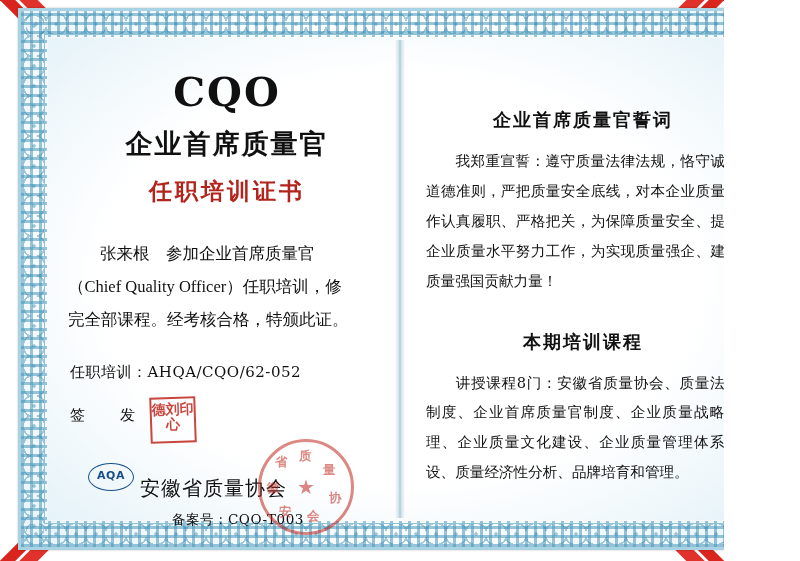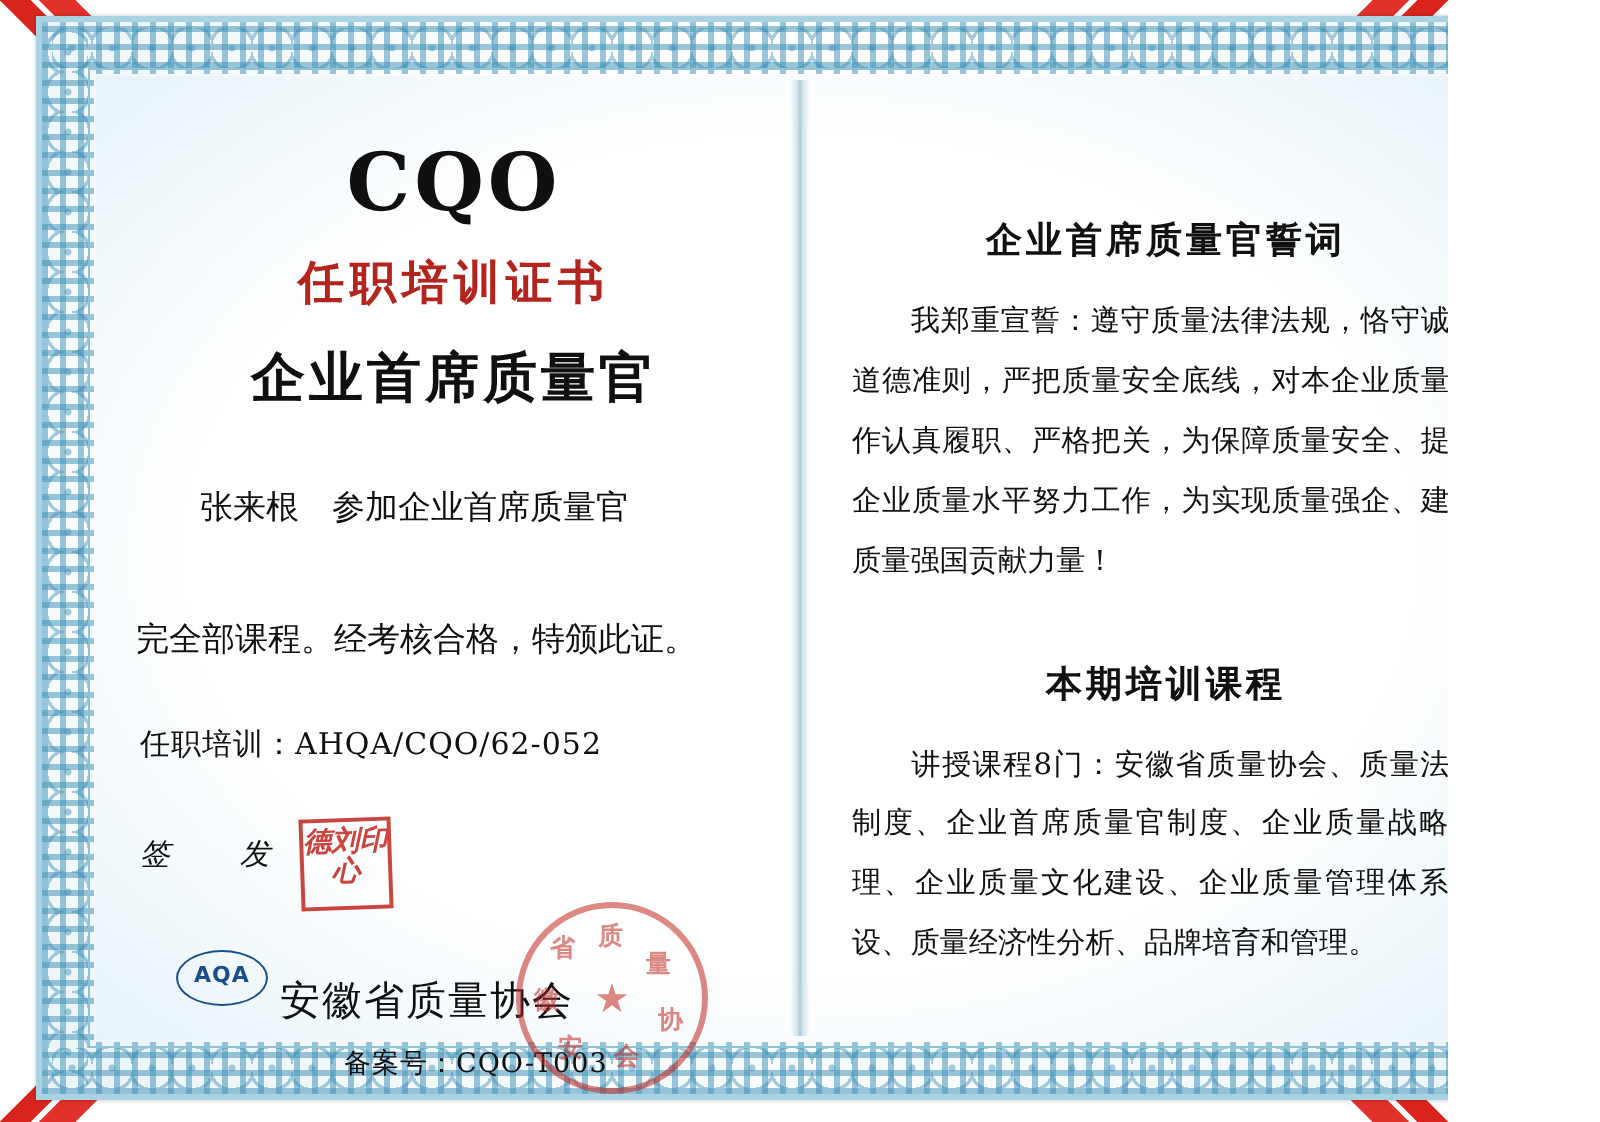--- a/index.html
+++ b/index.html
@@ -189,21 +189,21 @@
 
   .field-row {
     margin-top: 16px;
     font-size: 15px;
     line-height: 1.9;
     color: #101010;
     padding-left: 8px;
     position: relative;
   }
   #cert-number-row { margin-top: 22px; letter-spacing: .5px; }
-  #signature-row { margin-top: 26px; height: 42px; font-style: italic; }
+  #signature-row { margin-top: 14px; height: 42px; }
   #signature-label { letter-spacing: 10px; }
   #seal-signature {
     position: absolute;
     left: 88px;
     top: -4px;
     width: 46px;
     height: 46px;
     border: 2px solid #c0271f;
     color: #c0271f;
     font-size: 14px;
@@ -334,26 +334,26 @@
     <div id="decorative-border"></div>
     <div id="border-scallop-top"></div>
     <div id="border-scallop-bottom"></div>
     <div id="border-scallop-left"></div>
     <div id="border-scallop-right"></div>
     <div id="decorative-border-inner"></div>
     <div id="page-fold"></div>
 
     <div id="left-panel">
       <div id="title-cqo">CQO</div>
+      <div id="title-main">企业首席质量官</div>
       <div id="title-sub">任职培训证书</div>
-      <div id="title-main">企业首席质量官</div>
 
       <div id="body-paragraph">
         <span class="indent"></span><span>张来根　参加企业首席质量官</span><br>
-        <br>
+        <span>（Chief Quality Officer）任职培训，修</span><br>
         <span>完全部课程。经考核合格，特颁此证。</span>
       </div>
 
       <div class="field-row" id="cert-number-row">
         <span>任职培训：</span><span>AHQA/CQO/62-052</span>
       </div>
 
       <div class="field-row" id="signature-row">
         <span id="signature-label">签　发</span>
         <span id="seal-signature">德刘印心</span>

